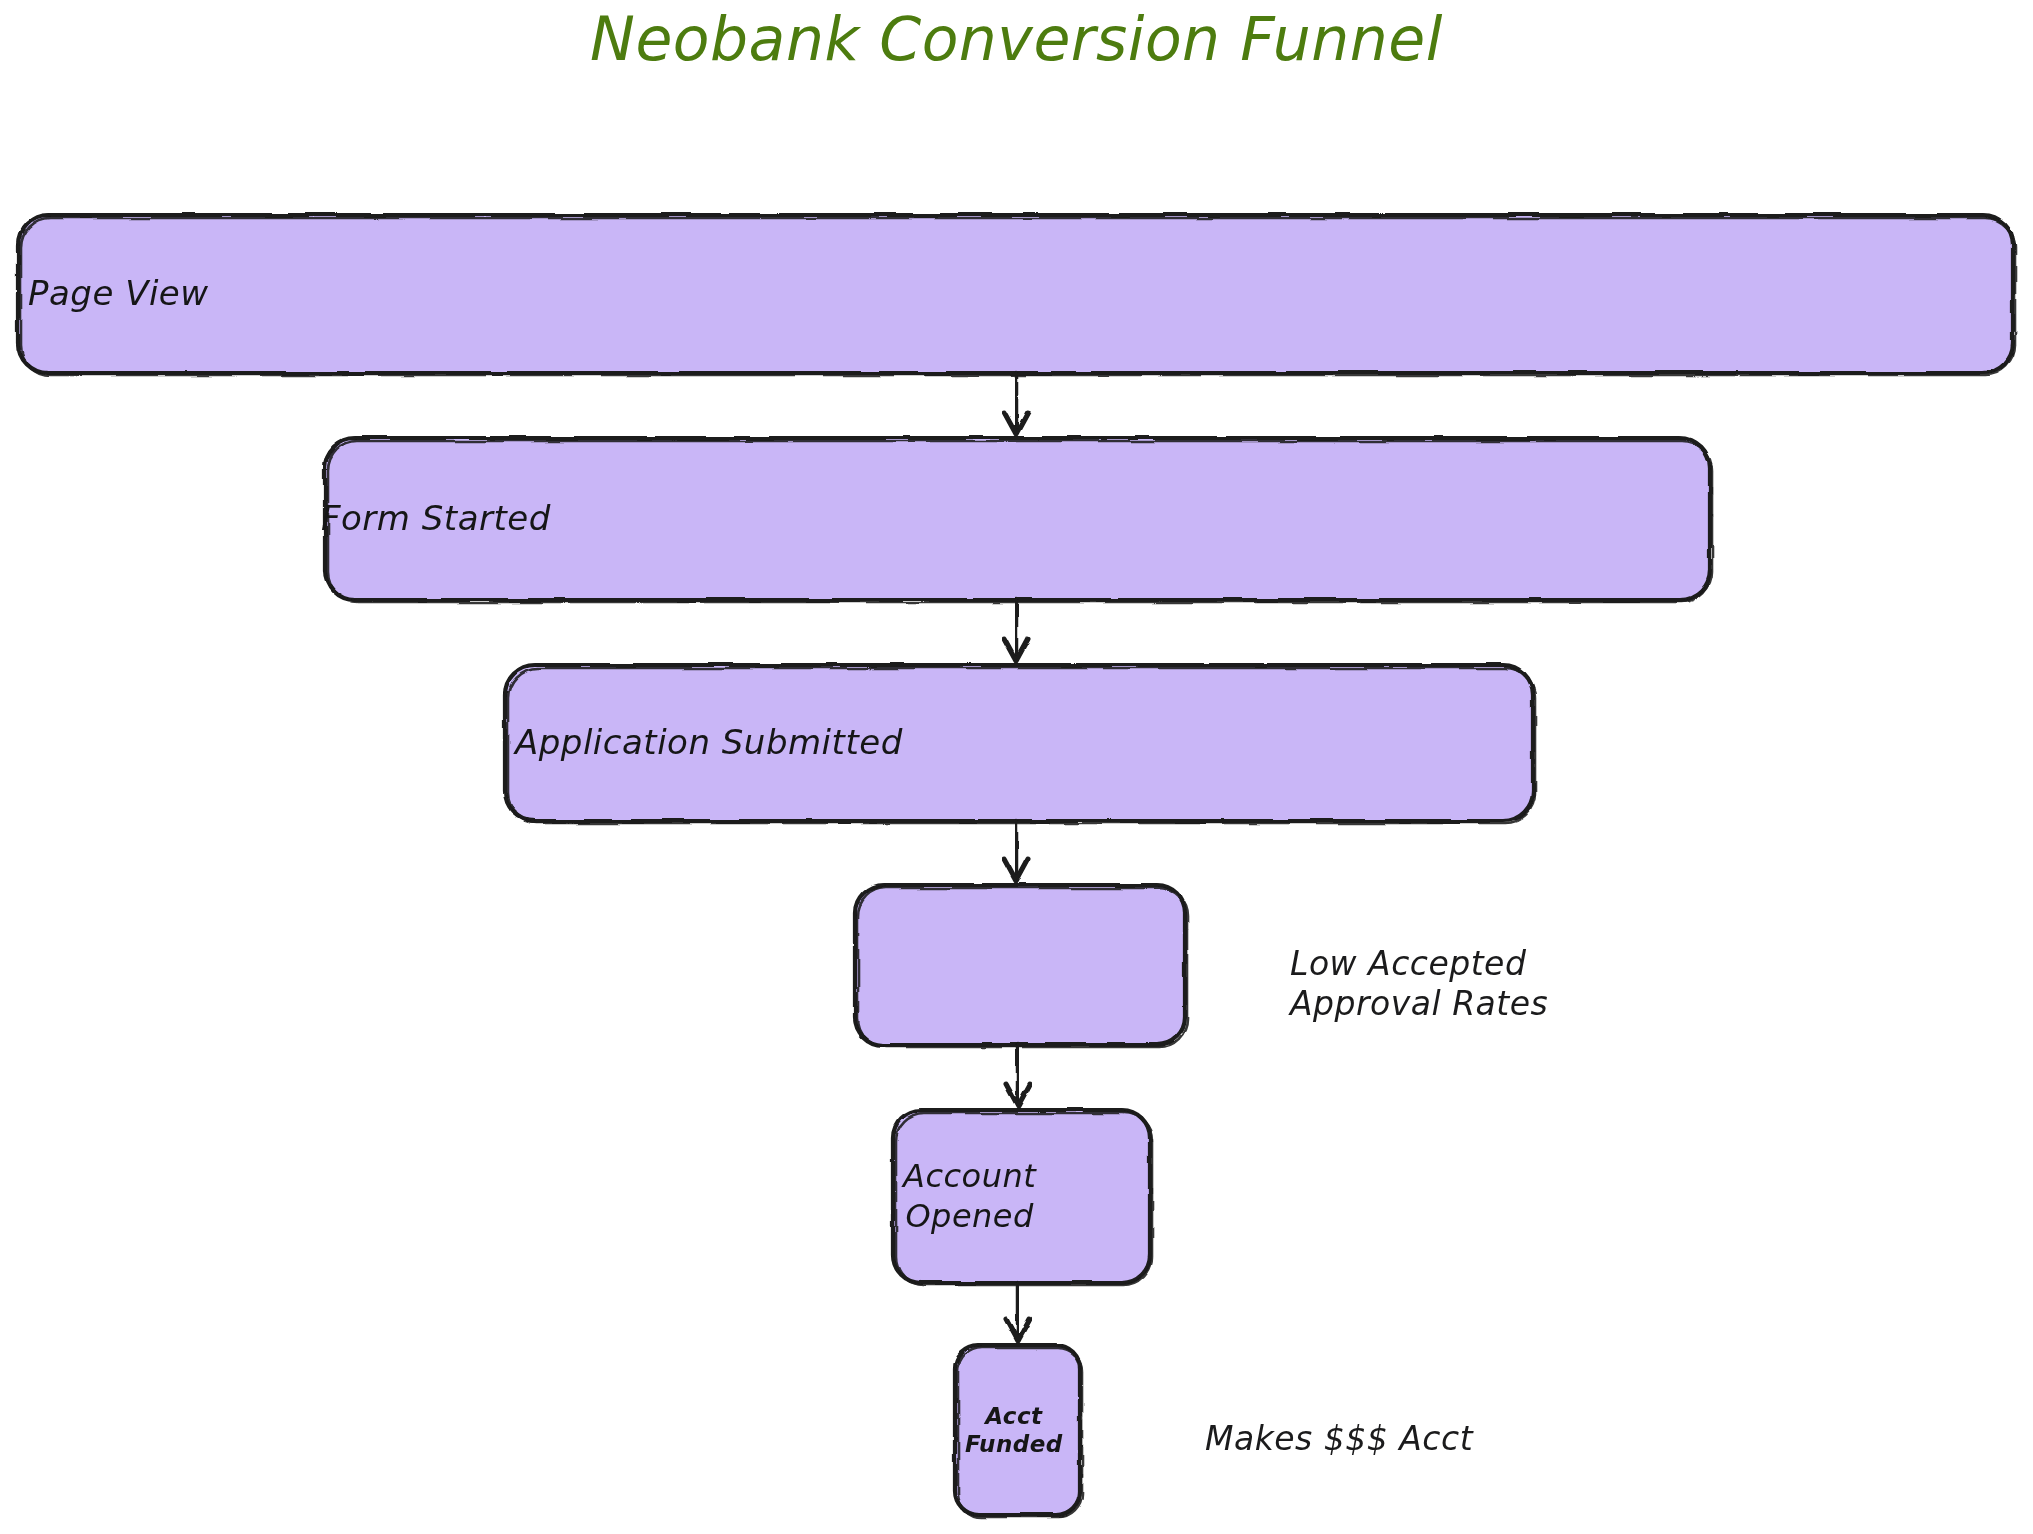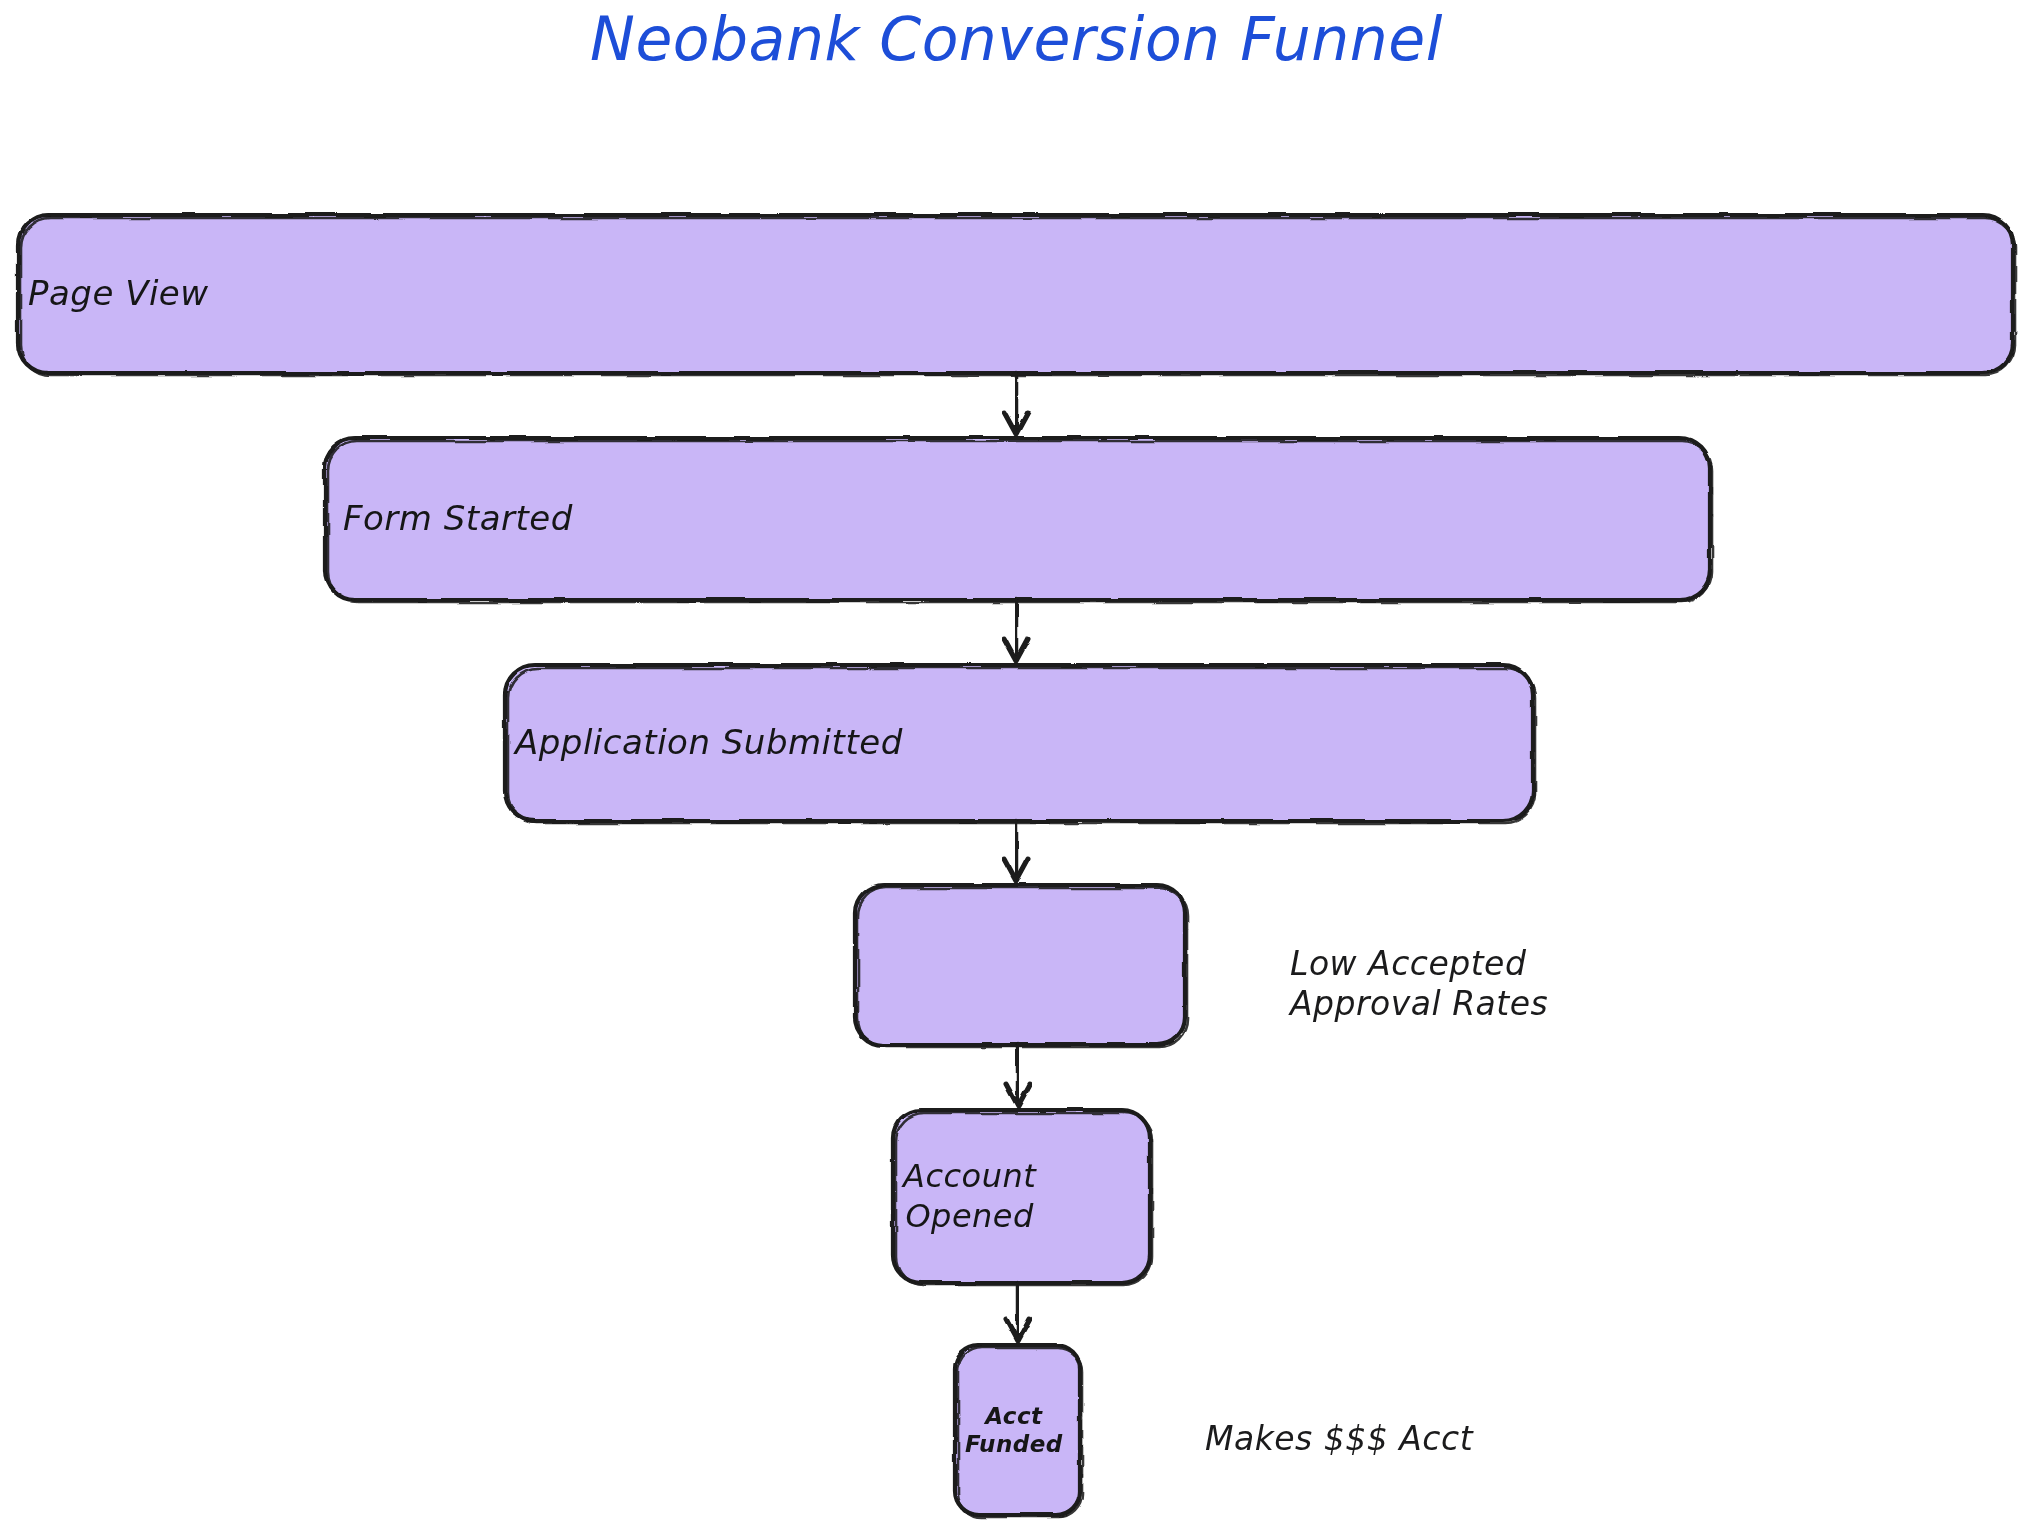--- a/index.html
+++ b/index.html
@@ -40,21 +40,21 @@
   }
 
   #page-title {
     position: absolute;
     left: 0;
     top: 6px;
     width: 2033px;
     text-align: center;
     font-size: 60px;
     line-height: 1.1;
-    color: #1d4ed8;
+    color: #4d7c0f;
     white-space: nowrap;
   }
 
   .funnel-node {
     position: absolute;
     display: flex;
     align-items: center;
     justify-content: flex-start;
     text-align: center;
     box-sizing: border-box;
@@ -63,21 +63,21 @@
   }
 
   .funnel-node .node-label {
     display: block;
     white-space: pre-line;
     line-height: 1.22;
     padding: 0 10px;
   }
 
   #node-page-view      { left: 18px;  top: 215px;  width: 1995px; height: 158px; font-size: 34px; }
-  #node-form-started   { left: 333px; top: 438px;  width: 1385px; height: 162px; font-size: 34px; }
+  #node-form-started   { left: 311px; top: 438px;  width: 1385px; height: 162px; font-size: 34px; }
   #node-app-submitted  { left: 505px; top: 665px;  width: 1028px; height: 156px; font-size: 34px; }
   #node-app-accepted   { left: 855px; top: 885px;  width: 330px;  height: 160px; font-size: 32px; }
   #node-account-opened { left: 893px; top: 1110px; width: 257px;  height: 173px; font-size: 32px; }
   #node-acct-funded    { left: 955px; top: 1345px; width: 125px;  height: 170px; font-size: 23px; font-weight: bold; }
 
   .annotation {
     position: absolute;
     color: #1b1b1c;
     white-space: pre-line;
     line-height: 1.22;

